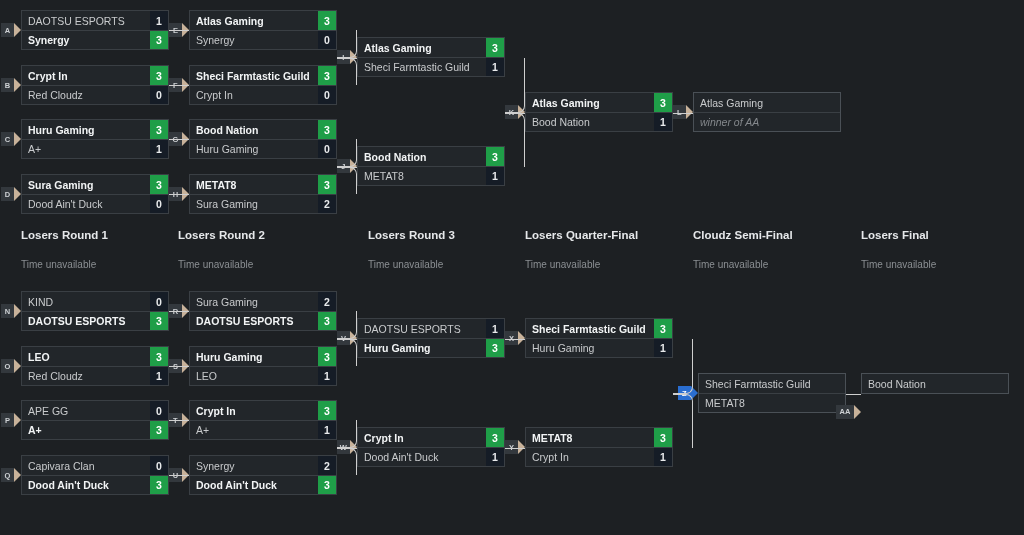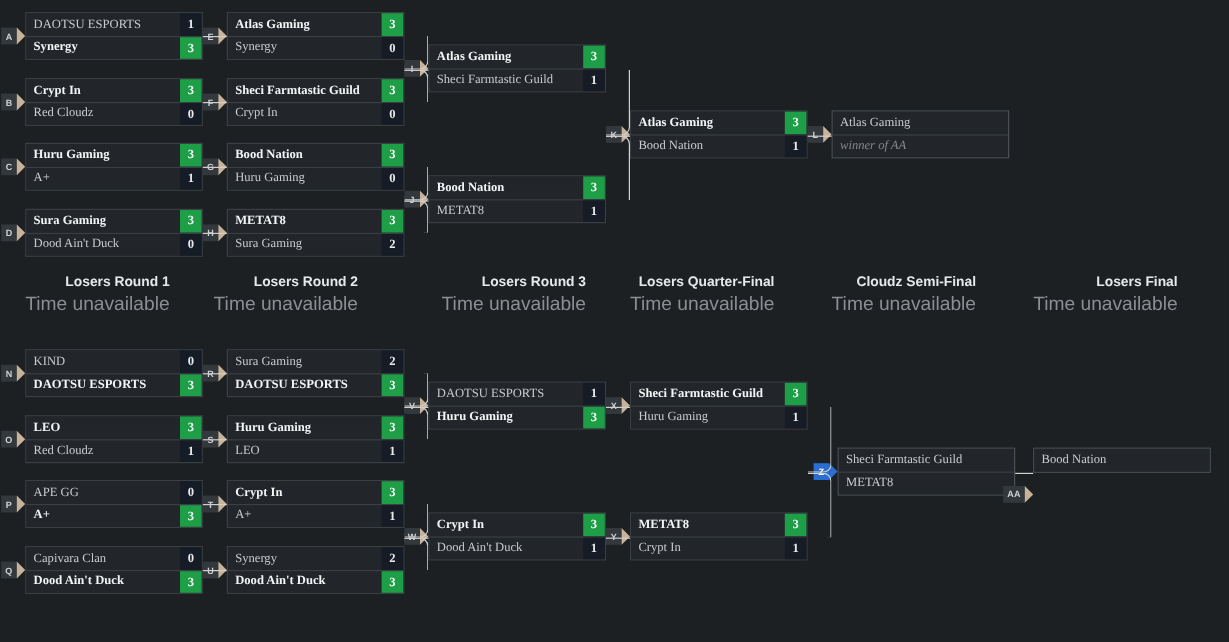--- a/index.html
+++ b/index.html
@@ -35,21 +35,20 @@
     border-color: #4a5056;
   }
 
   .team-row {
     position: relative;
     height: 19px;
     display: flex;
     align-items: center;
     box-sizing: border-box;
     background: #22262a;
-    font-family: Liberation Serif, serif;
   }
   .team-row + .team-row {
     border-top: 1px solid #3a3f44;
   }
   .team-name {
     flex: 1 1 auto;
     padding-left: 6px;
     font-size: 10.5px;
     line-height: 12px;
     color: #c9cbcd;
@@ -118,32 +117,31 @@
   .badge.wide { left: -26px; min-width: 18px; margin-top: 28px; }
   .badge.active {
     background: #2a6ed1;
     color: #ffffff;
   }
   .badge.active::after { border-left-color: #2a6ed1; }
 
   
   .round-header {
     position: absolute;
-    text-align: right;
   }
   .round-title {
     font-size: 11.5px;
     font-weight: bold;
     color: #e6e8ea;
     white-space: nowrap;
     line-height: 14px;
   }
   .round-time {
-    margin-top: 5px;
-    font-size: 16px;
+    margin-top: 16px;
+    font-size: 10px;
     color: #8b8f93;
     white-space: nowrap;
     line-height: 13px;
   }
 
   
   .conn {
     position: absolute;
     border-color: #cfcfcf;
     border-style: solid;

